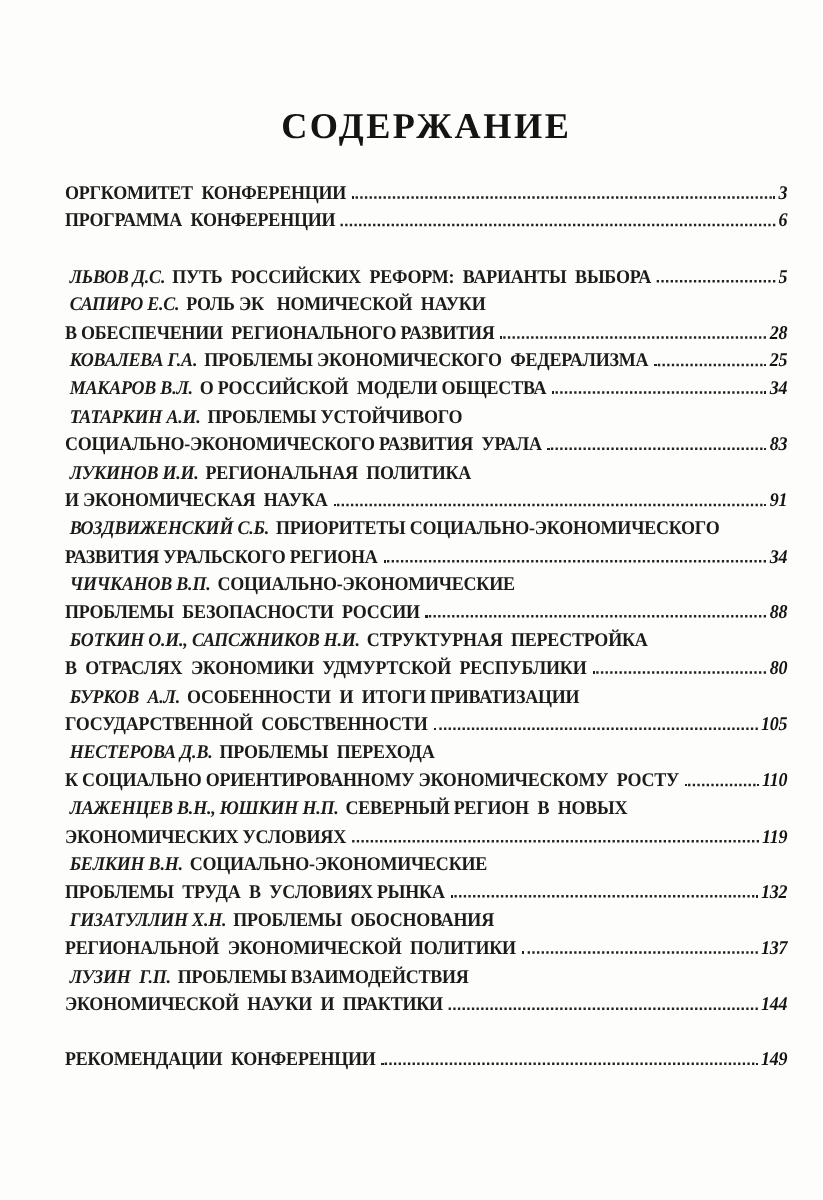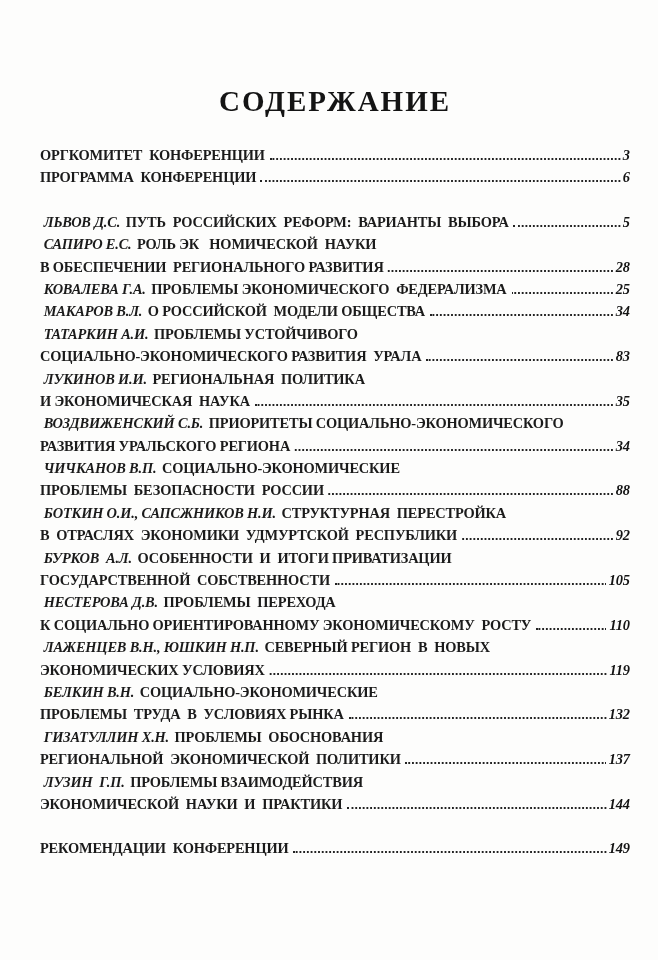--- a/index.html
+++ b/index.html
@@ -12,21 +12,21 @@
     height: 960px;
     overflow: hidden;
     background: #fdfdfc;
     color: #1b1b1b;
     font-family: "Liberation Serif", "DejaVu Serif", serif;
   }
   .page {
     box-sizing: border-box;
     width: 658px;
     height: 960px;
-    padding: 84px 28px 0 40px;
+    padding: 84px 28px 0 52px;
   }
   .page-title {
     margin: 0 0 26px 0;
     text-align: center;
     font-size: 29px;
     line-height: 34px;
     font-weight: 700;
     letter-spacing: 2px;
     color: #141414;
   }
@@ -122,21 +122,21 @@
         <span class="leader"></span>
         <span class="pagenum">83</span>
       </div>
       <div class="row">
         <span class="author">ЛУКИНОВ И.И.</span>
         <span class="t">РЕГИОНАЛЬНАЯ  ПОЛИТИКА</span>
       </div>
       <div class="row">
         <span class="t">И ЭКОНОМИЧЕСКАЯ  НАУКА</span>
         <span class="leader"></span>
-        <span class="pagenum">35</span>
+        <span class="pagenum">91</span>
       </div>
       <div class="row">
         <span class="author">ВОЗДВИЖЕНСКИЙ С.Б.</span>
         <span class="t">ПРИОРИТЕТЫ СОЦИАЛЬНО-ЭКОНОМИЧЕСКОГО</span>
       </div>
       <div class="row">
         <span class="t">РАЗВИТИЯ УРАЛЬСКОГО РЕГИОНА</span>
         <span class="leader"></span>
         <span class="pagenum">34</span>
       </div>
@@ -149,21 +149,21 @@
         <span class="leader"></span>
         <span class="pagenum">88</span>
       </div>
       <div class="row">
         <span class="author">БОТКИН О.И., САПСЖНИКОВ Н.И.</span>
         <span class="t">СТРУКТУРНАЯ  ПЕРЕСТРОЙКА</span>
       </div>
       <div class="row">
         <span class="t">В  ОТРАСЛЯХ  ЭКОНОМИКИ  УДМУРТСКОЙ  РЕСПУБЛИКИ</span>
         <span class="leader"></span>
-        <span class="pagenum">92</span>
+        <span class="pagenum">80</span>
       </div>
       <div class="row">
         <span class="author">БУРКОВ  А.Л.</span>
         <span class="t">ОСОБЕННОСТИ  И  ИТОГИ ПРИВАТИЗАЦИИ</span>
       </div>
       <div class="row">
         <span class="t">ГОСУДАРСТВЕННОЙ  СОБСТВЕННОСТИ</span>
         <span class="leader"></span>
         <span class="pagenum">105</span>
       </div>

